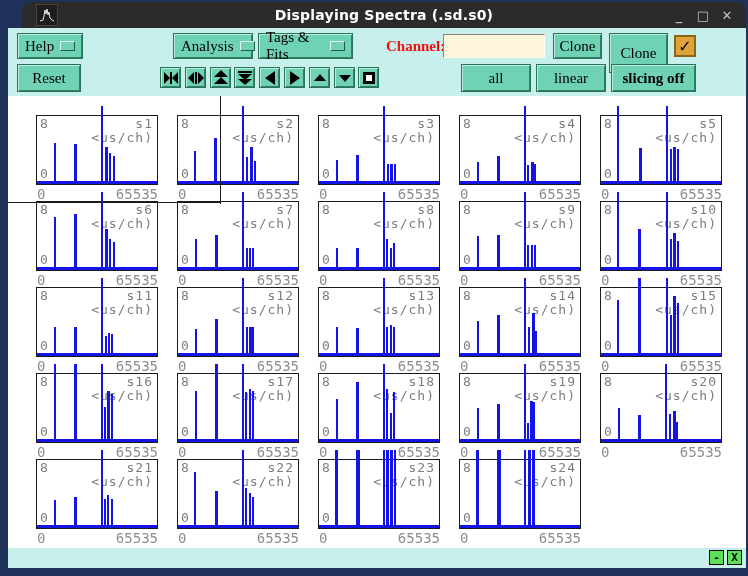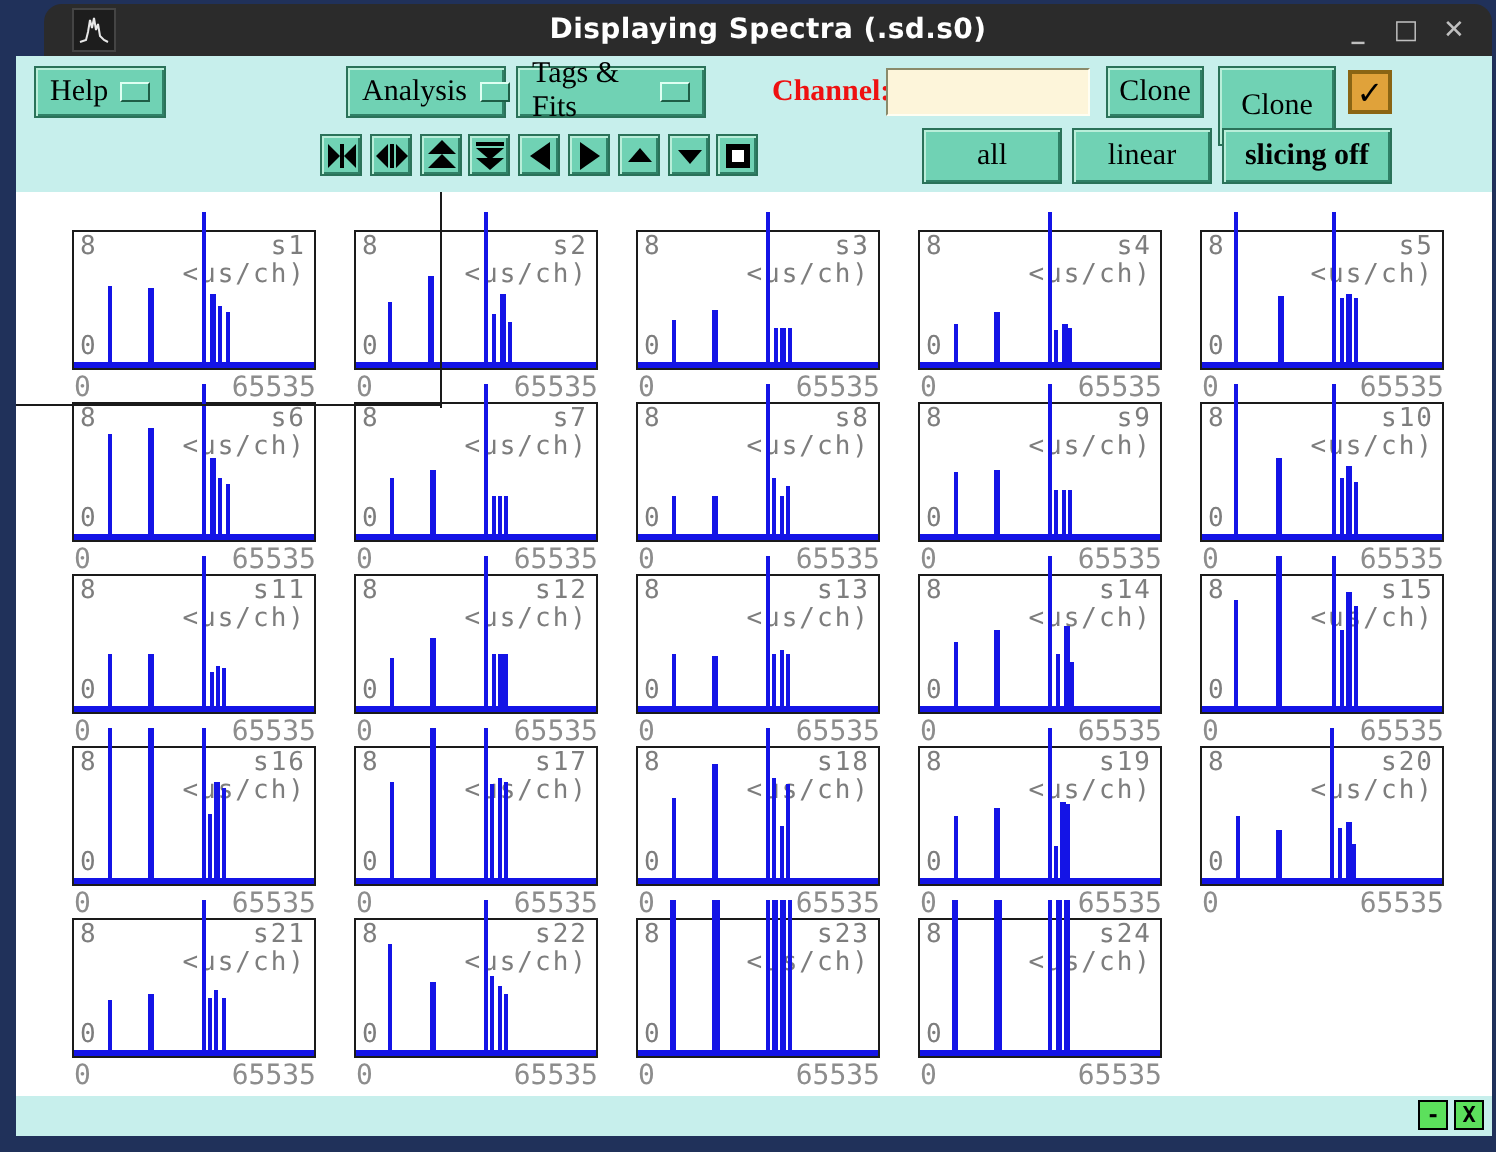--- a/index.html
+++ b/index.html
@@ -144,20 +144,23 @@
       <div class="btn" style="left:545px;top:5px;width:49px;height:26px;">
         <span>Clone</span>
       </div>
       <div class="btn" style="left:601px;top:5px;width:59px;height:40px;">
         <span>Clone</span>
       </div>
       <div class="checkbox">
         <span>✓</span>
       </div>
 
+      <div class="btn" style="left:9px;top:36px;width:64px;height:28px;">
+        <span>Reset</span>
+      </div>
       <div id="nav-icons">
           <div class="btn icon-btn" style="left: 152px; top: 39px;">
             <svg width="16" height="16" viewBox="0 0 16 16">
               <path d="M1 2 L7 8 L1 14 Z" fill="#000"></path>
               <rect x="7" y="2" width="2" height="12" fill="#000"></rect>
               <path d="M15 2 L9 8 L15 14 Z" fill="#000"></path>
             </svg>
           </div>
           <div class="btn icon-btn" style="left: 177px; top: 39px;">
             <svg width="16" height="16" viewBox="0 0 16 16">

